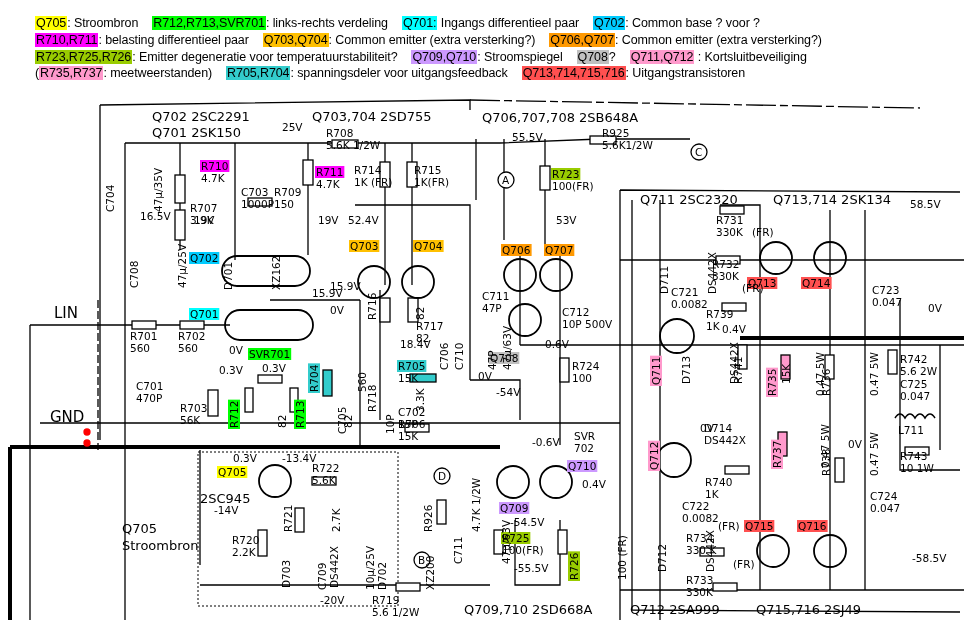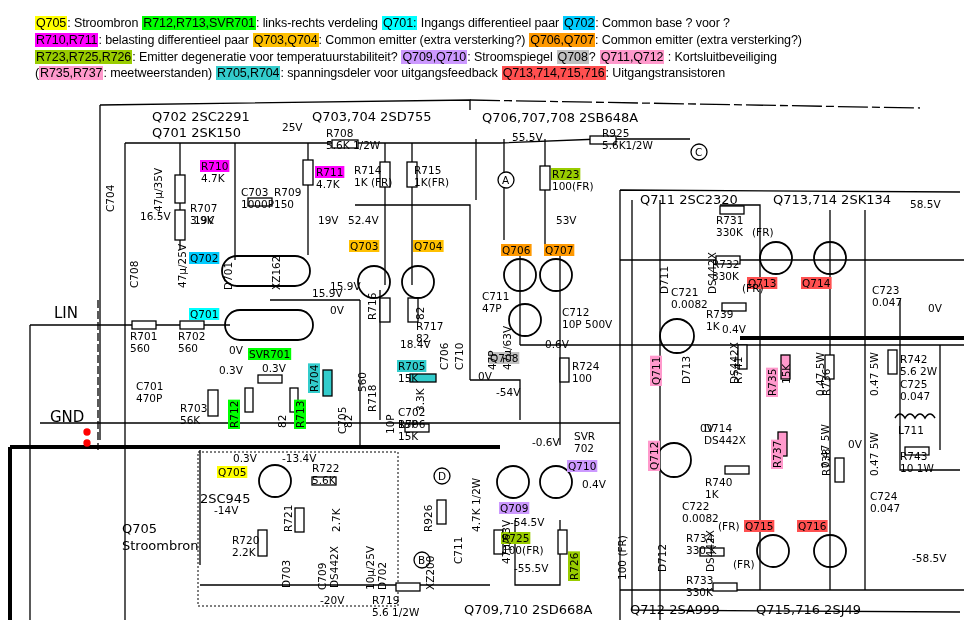--- a/index.html
+++ b/index.html
@@ -1,19 +1,19 @@
 <!DOCTYPE html>
 <html><head>
 <meta charset="utf-8">
 <style>
   html, body { margin:0; padding:0; background:#ffffff; }
   body { width:964px; height:623px; position:relative; overflow:hidden; font-family:"Liberation Sans", sans-serif; color:#000; }
   #legend { position:absolute; left:0; top:0; width:964px; height:86px; }
   .lrow { position:absolute; left:35px; font-size:12.5px; line-height:15px; white-space:nowrap; letter-spacing:-0.1px; }
-  .lrow span.item { margin-right:4px; }
+  .lrow span.item { margin-right:14px; }
   .hl { padding:0 1px; }
   #schematic { position:absolute; left:0; top:86px; }
   svg text { font-family:"DejaVu Sans", sans-serif; }
   .sch-label { font-size:13px; fill:#000; }
   .sch-small { font-size:10.5px; fill:#000; }
   .sch-big { font-size:15px; fill:#000; }
 </style>
 </head>
 <body>
 

